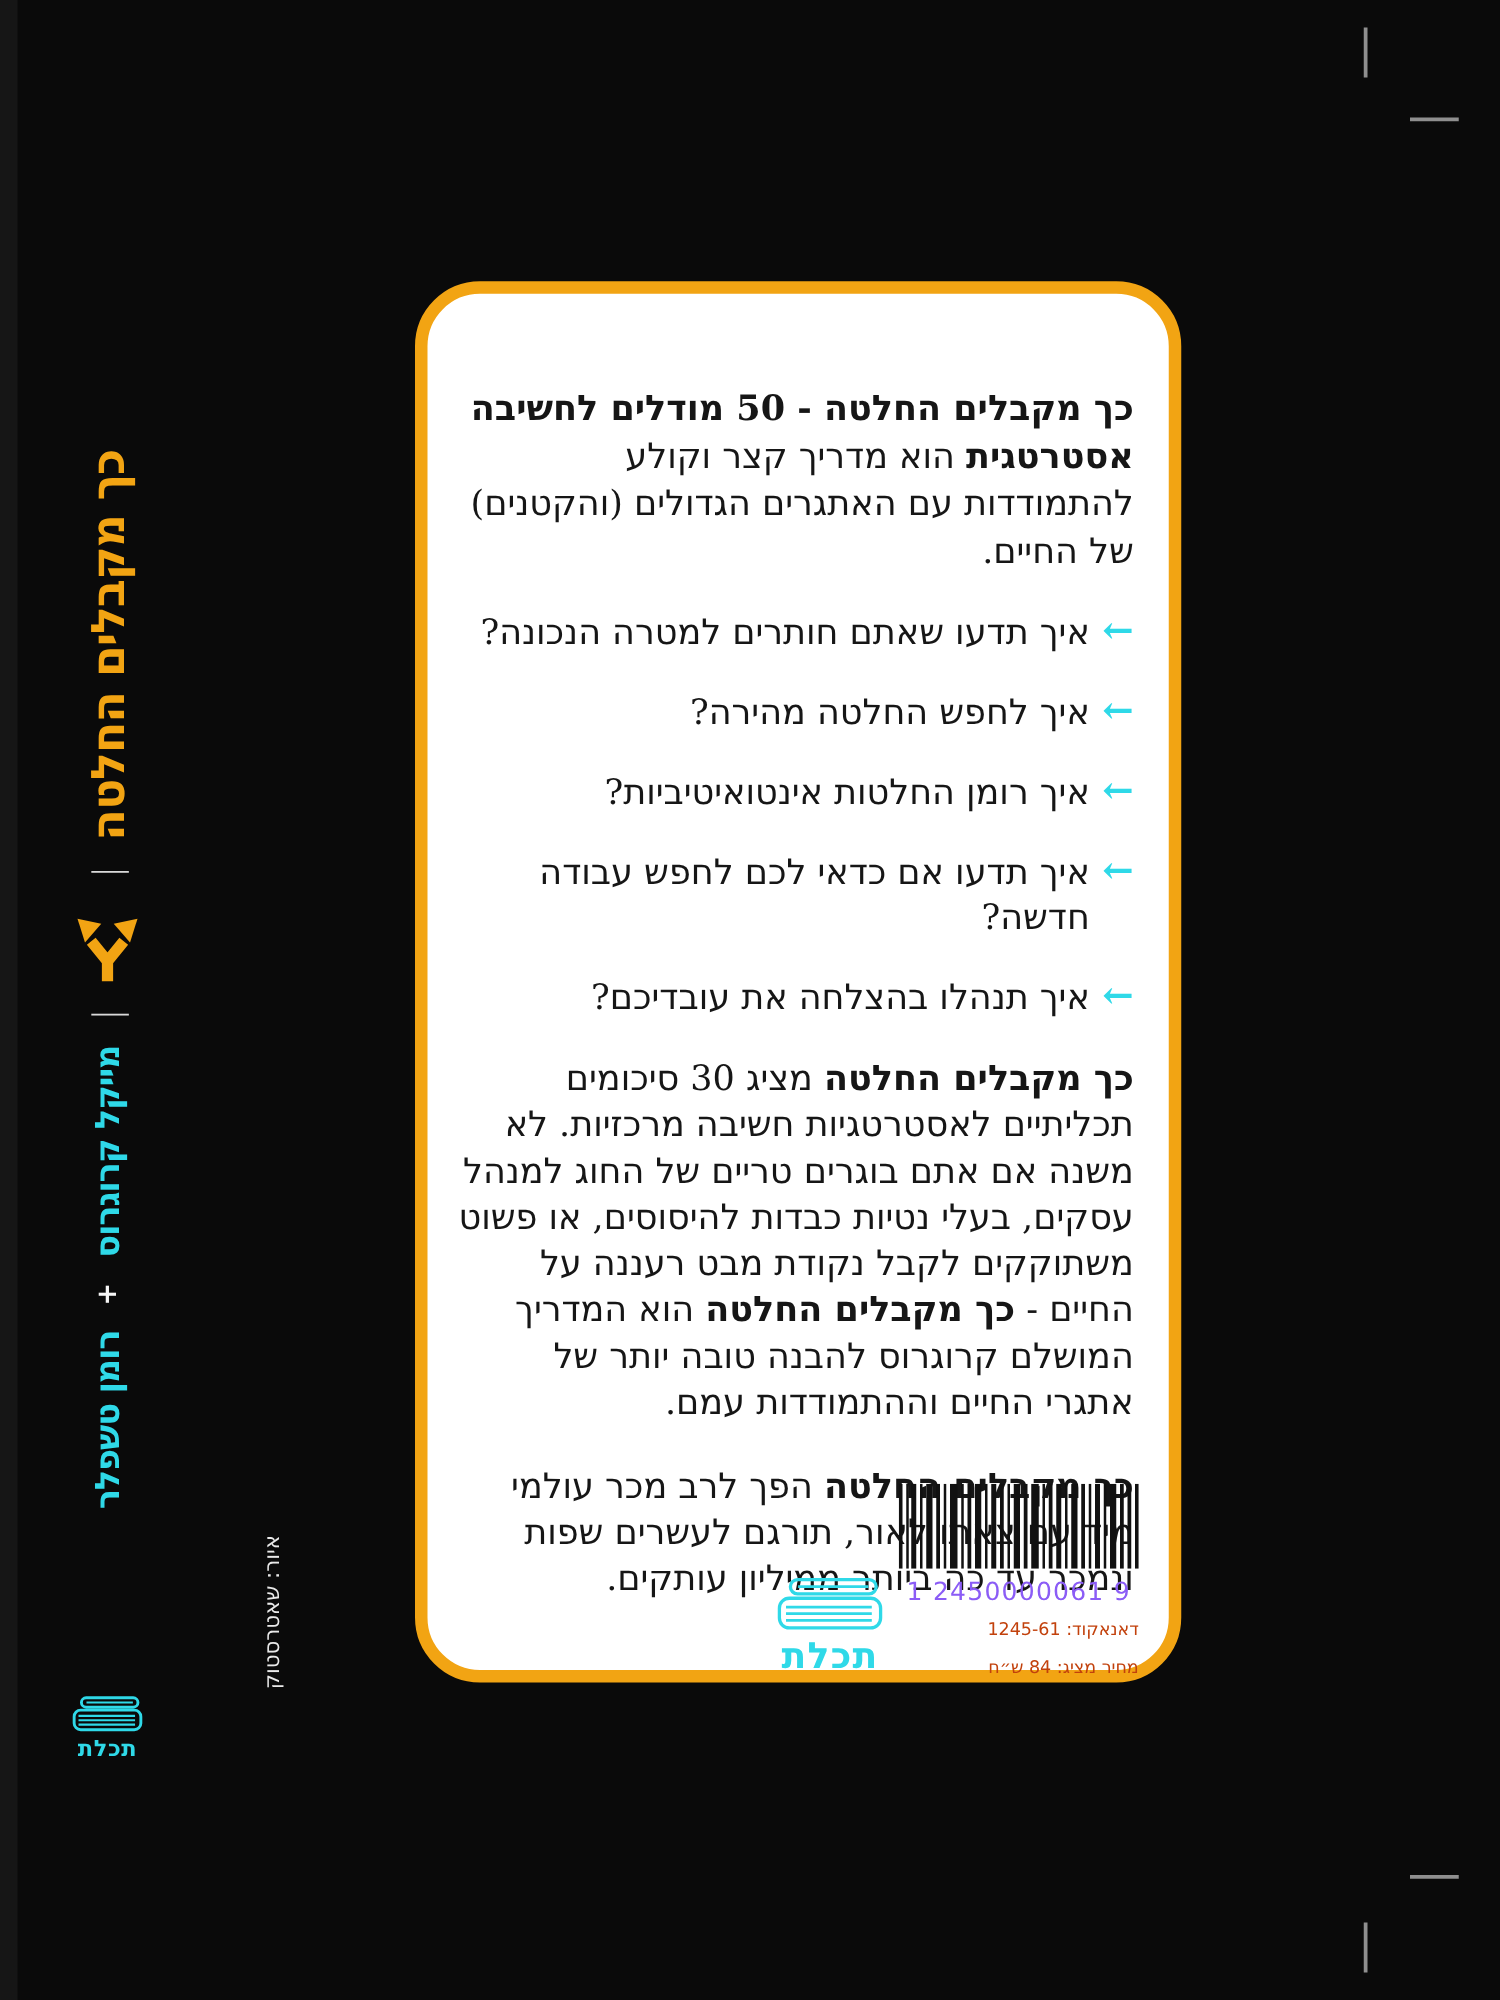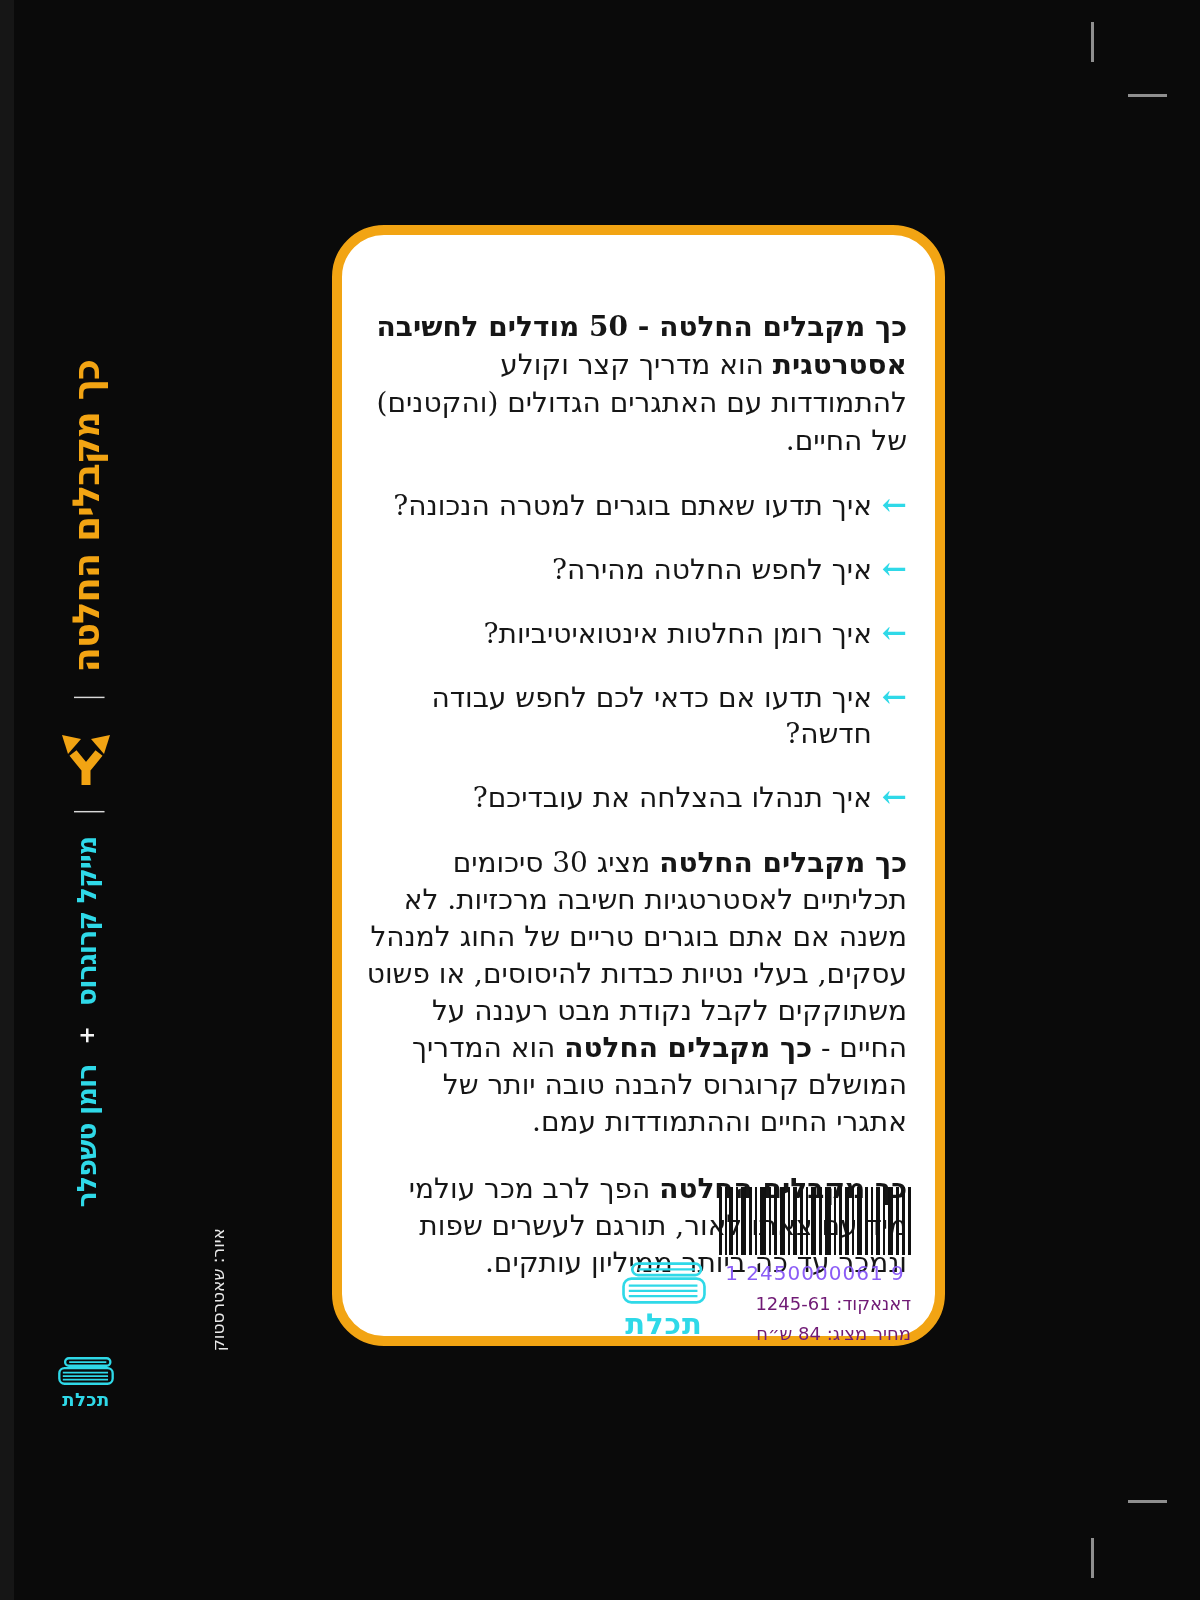--- a/index.html
+++ b/index.html
@@ -58,21 +58,21 @@
   .q{
     display:flex;gap:10px;align-items:flex-start;margin-bottom:28px;
     font-family:"DejaVu Serif","DejaVu Sans","Liberation Serif",serif;
     font-size:28px;line-height:36px;color:#161616;text-align:right;
   }
   .q .arrow{color:#2fd9e8;font-weight:bold;font-size:30px;line-height:34px;flex:0 0 auto;}
 
   
   .barcode-block{position:absolute;top:952px;right:24px;width:192px;direction:ltr;text-align:center;}
   .bc-number{font-size:20px;line-height:24px;letter-spacing:1px;color:#8b5cf6;margin-top:2px;}
-  .danacode{margin-top:8px;direction:rtl;text-align:right;font-size:18px;line-height:22px;color:#701a75;}
+  .danacode{margin-top:8px;direction:rtl;text-align:right;font-size:14px;line-height:22px;color:#c2410c;}
 
   
   .pub-logo{position:absolute;top:1026px;left:272px;width:100px;text-align:center;}
   .pub-logo .name{color:#2fd9e8;font-weight:bold;font-size:29px;line-height:30px;letter-spacing:1px;}
 </style>
 </head>
 <body>
 
 <div class="canvas">
 
@@ -114,21 +114,21 @@
     </span>
     <div class="name">תכלת</div>
   </div>
 
   <div class="card">
 
     <p class="para p1"><b>כך מקבלים החלטה - 50 מודלים לחשיבה אסטרטגית</b><span> הוא מדריך קצר וקולע להתמודדות עם האתגרים הגדולים (והקטנים) של החיים.</span></p>
 
     <div class="q">
       <span class="arrow">←</span>
-      <span>איך תדעו שאתם בוגרים למטרה הנכונה?</span>
+      <span>איך תדעו שאתם חותרים למטרה הנכונה?</span>
     </div>
     <div class="q">
       <span class="arrow">←</span>
       <span>איך לחפש החלטה מהירה?</span>
     </div>
     <div class="q">
       <span class="arrow">←</span>
       <span>איך רומן החלטות אינטואיטיביות?</span>
     </div>
     <div class="q">

